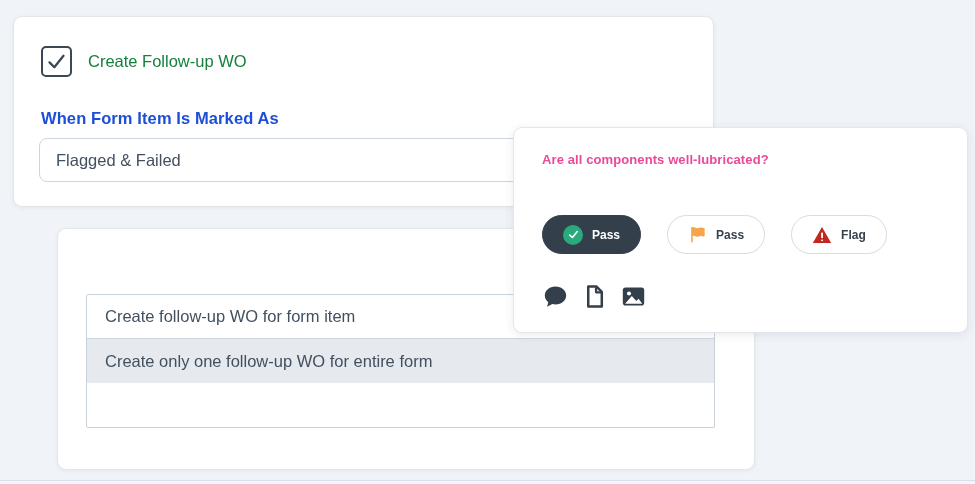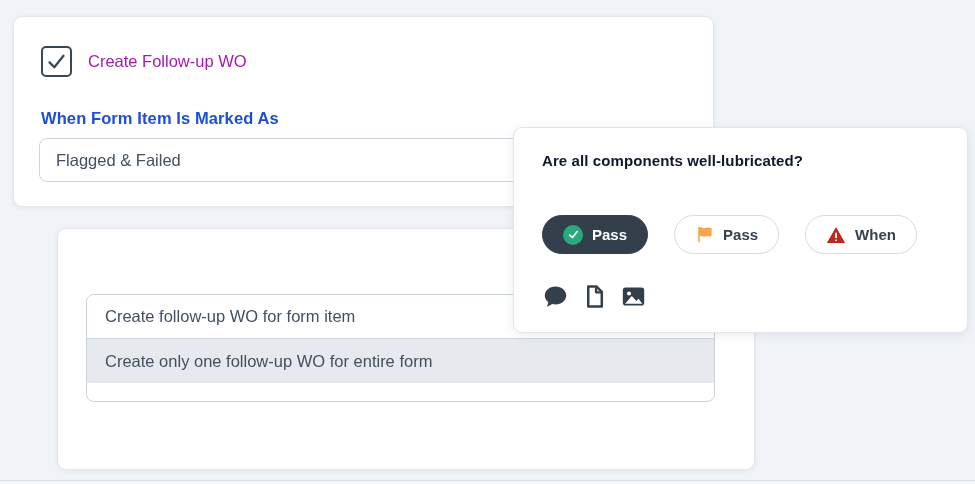--- a/index.html
+++ b/index.html
@@ -26,21 +26,21 @@
   
   .card-settings { left: 13px; top: 16px; width: 701px; height: 191px; z-index: 1; }
   .checkbox-row { position: absolute; left: 27px; top: 29px; display: flex; align-items: center; gap: 16px; }
   .checkbox {
     width: 31px; height: 31px; background: #fff;
     border: 2px solid #3a4754; border-radius: 5px;
     display: flex; align-items: center; justify-content: center;
     cursor: pointer; flex: none;
   }
   .checkbox svg { width: 21px; height: 21px; }
-  .checkbox-label { font-size: 16.5px; color: #a21caf; }
+  .checkbox-label { font-size: 16.5px; color: #15803d; }
   .field-label {
     position: absolute; left: 27px; top: 92px;
     font-size: 16.5px; font-weight: bold; color: #1d4ed8;
     letter-spacing: 0.1px;
   }
   .select-box {
     position: absolute; left: 25px; top: 121px;
     width: 652px; height: 44px;
     border: 1px solid #ccd5de; border-radius: 8px;
     background: #fff;
@@ -50,46 +50,46 @@
     cursor: pointer;
   }
   
   .card-options { left: 57px; top: 228px; width: 698px; height: 242px; z-index: 2; }
   .options-label {
     position: absolute; left: 28px; top: 26px;
     font-size: 16.5px; font-weight: bold; color: #34414e;
   }
   .listbox {
     position: absolute; left: 28px; top: 65px;
-    width: 629px; height: 108px;
-    border: 1px solid #c9d2db; border-radius: 8px;
+    width: 629px; height: 134px;
+    border: 1px solid #c9d2db; border-radius: 2px;
     background: #fff; overflow: hidden;
   }
   .list-option {
     height: 44px; display: flex; align-items: center;
     padding-left: 18px; font-size: 16.5px; color: #42505f;
     border-bottom: 1px solid #cfd7e0;
     background: #fff; cursor: pointer;
   }
   .list-option:last-child { border-bottom: none; }
   .list-option.selected { background: #e6eaee; }
   
   .card-question { left: 513px; top: 127px; width: 455px; height: 206px; z-index: 3;
     box-shadow: 0 2px 10px rgba(40,60,80,0.10); }
   .question-title {
     position: absolute; left: 28px; top: 24px;
-    font-size: 15px; font-weight: bold; color: #0f172a;
+    font-size: 13px; font-weight: bold; color: #ec4899;
     letter-spacing: 0.1px;
   }
   .answer-row { position: absolute; left: 28px; top: 87px; display: flex; gap: 26px; }
   .pill {
     height: 39px; border-radius: 20px;
     display: flex; align-items: center; justify-content: center;
     gap: 9px; padding: 0 20px;
-    font-size: 15px; font-weight: bold;
+    font-size: 12px; font-weight: bold;
     border: 1px solid #d4dce4; background: #fff; color: #36424e;
     cursor: pointer;
   }
   .pill.selected { background: #333f4b; border-color: #333f4b; color: #ffffff; }
   .pill .ico { display: flex; align-items: center; justify-content: center; flex: none; }
   .check-circle {
     width: 20px; height: 20px; border-radius: 50%;
     background: #2aa97c; display: flex; align-items: center; justify-content: center;
   }
   .attach-row { position: absolute; left: 28px; top: 155px; display: flex; gap: 13px; align-items: center; }
@@ -150,21 +150,21 @@
       </div>
 
       <div class="pill">
         <span class="ico">
           <svg viewBox="0 0 24 24" width="20" height="20">
             <path d="M12 2.5 L23 21.5 L1 21.5 Z" fill="#c0281f"></path>
             <rect x="11" y="9" width="2.2" height="7" rx="1" fill="#ffffff"></rect>
             <rect x="11" y="17.4" width="2.2" height="2.2" rx="1" fill="#ffffff"></rect>
           </svg>
         </span>
-        <span>When</span>
+        <span>Flag</span>
       </div>
     </div>
 
     <div class="attach-row">
       <span class="att">
         <svg viewBox="0 0 24 24" width="27" height="27">
             <path d="M12 3 C6.5 3 2.5 6.6 2.5 11 C2.5 13.4 3.7 15.5 5.6 17 L4.5 21 L9.2 18.6 C10.1 18.85 11 19 12 19 C17.5 19 21.5 15.4 21.5 11 C21.5 6.6 17.5 3 12 3 Z" fill="#333f4b"></path>
           </svg>
       </span>
       <span class="att">

